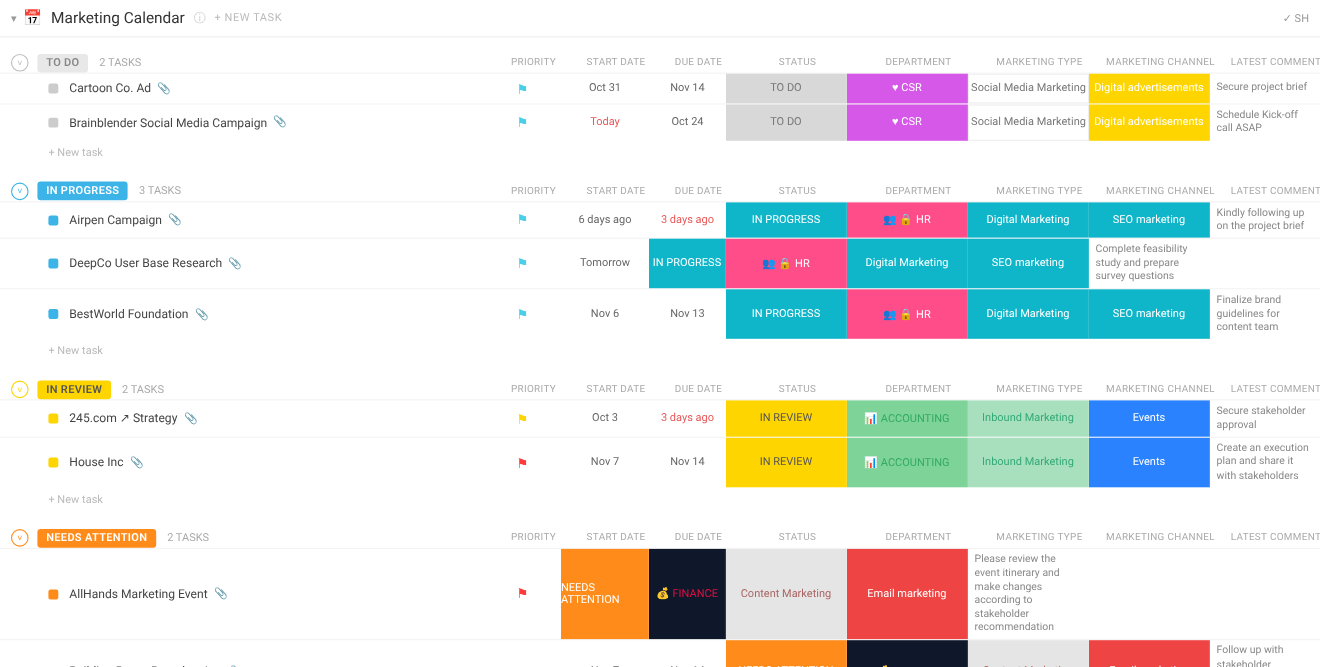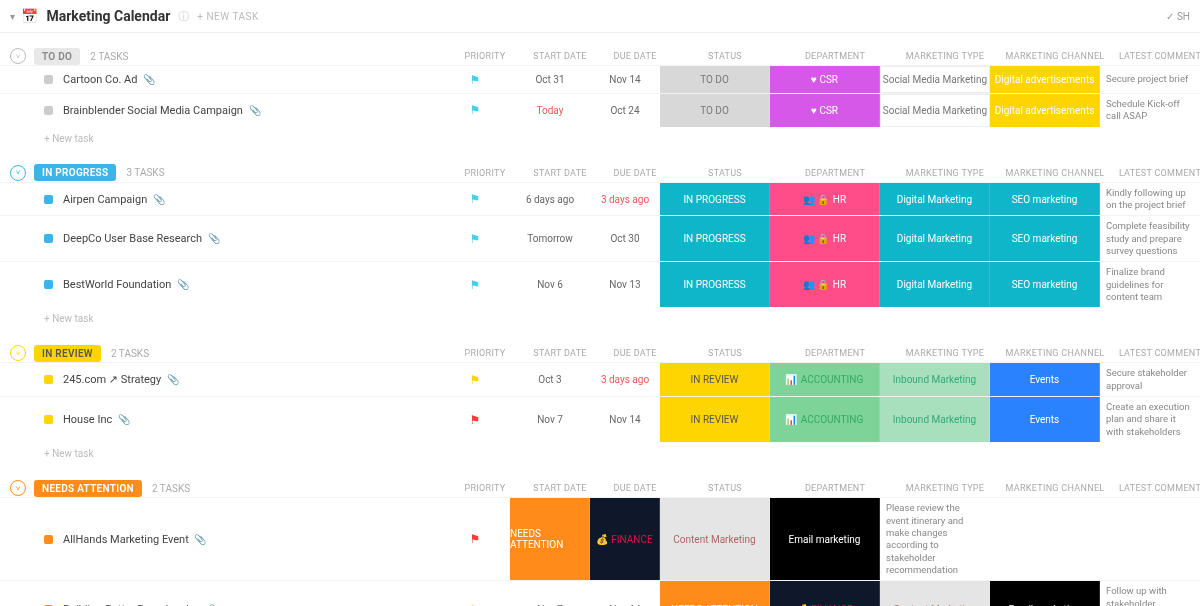--- a/index.html
+++ b/index.html
@@ -1,20 +1,20 @@
 <!DOCTYPE html>
 <html><head>
 <meta charset="utf-8">
 <style>
 *{box-sizing:border-box;margin:0;padding:0;font-family:-apple-system,BlinkMacSystemFont,"Segoe UI",Roboto,sans-serif}
 body{background:#fff;font-size:11px;color:#333;width:1200px}
 .header{display:flex;align-items:center;padding:8px 10px;border-bottom:1px solid #eee}
 .header .caret{color:#999;margin-right:6px;font-size:10px}
 .header .cal-icon{color:#4a9eff;margin-right:8px;font-size:14px}
-.header .title{font-size:14px;font-weight:700;margin-right:8px}
+.header .title{font-size:14px;font-weight:400;margin-right:8px}
 .header .info{color:#ccc;margin-right:8px}
 .header .newtask{color:#bbb;font-size:10px;letter-spacing:.5px;cursor:pointer}
 .header .right{margin-left:auto;color:#999;font-size:10px}
 .group{margin:14px 0 0 0}
 .gh-caret{width:16px;height:16px;border:1.5px solid;border-radius:50%;display:flex;align-items:center;justify-content:center;font-size:8px;margin-right:8px;cursor:pointer}
 .badge{padding:3px 8px;border-radius:3px;font-size:10px;font-weight:600;letter-spacing:.3px;margin-right:10px}
 .tasks-count{color:#aaa;font-size:10px}
 .col-head{color:#aaa;font-size:9px;letter-spacing:.3px;text-align:center;padding:4px 0}
 .row{display:grid;grid-template-columns:440px 70px 80px 70px 110px 110px 110px 110px 100px;align-items:stretch;min-height:28px;border-top:1px solid #f3f3f3}
 .task-name{display:flex;align-items:center;padding-left:44px}
@@ -46,21 +46,21 @@
 .p-hr{background:#ff4d8a}
 .p-acc{background:#7ed498;color:#3a6}
 .p-fin{background:#0f172a;color:#d14}
 .p-smm{background:#fff;color:#777;border:1px solid #eee}
 .p-dm{background:#0fb5c9}
 .p-im{background:#a8e0be;color:#3a7}
 .p-cm{background:#e5e5e5;color:#a66}
 .p-digads{background:#ffd500;color:#fff}
 .p-seo{background:#0fb5c9}
 .p-events{background:#2a82ff}
-.p-email{background:#000000}
+.p-email{background:#ef4444}
 .caret-todo{border-color:#bbb;color:#bbb}
 .caret-inprogress{border-color:#3db4e8;color:#3db4e8}
 .caret-inreview{border-color:#ffd500;color:#ffd500}
 .caret-needs{border-color:#ff8c1a;color:#ff8c1a}
 .flag-blue{color:#4acfe8}
 .flag-yellow{color:#ffd500}
 .flag-red{color:#ff3b3b}
 .flag-orange{color:#ffb933}
 </style>
 </head>
@@ -156,21 +156,20 @@
         <div class="comment">Kindly following up on the project brief</div>
       </div>
       <div class="row">
         <div class="task-name">
           <span class="sq sq-blue"></span>
           <span class="tname">DeepCo User Base Research</span>
           <span class="attach">📎</span>
         </div>
         <div class="flag flag-blue">⚑</div>
         <div class="datecell">Tomorrow</div>
-        <div class="datecell">Oct 30</div>
         <div class="pill p-status-inprog">IN PROGRESS</div>
         <div class="pill p-hr">👥 🔒 HR</div>
         <div class="pill p-dm">Digital Marketing</div>
         <div class="pill p-seo">SEO marketing</div>
         <div class="comment">Complete feasibility study and prepare survey questions</div>
       </div>
       <div class="row">
         <div class="task-name">
           <span class="sq sq-blue"></span>
           <span class="tname">BestWorld Foundation</span>

